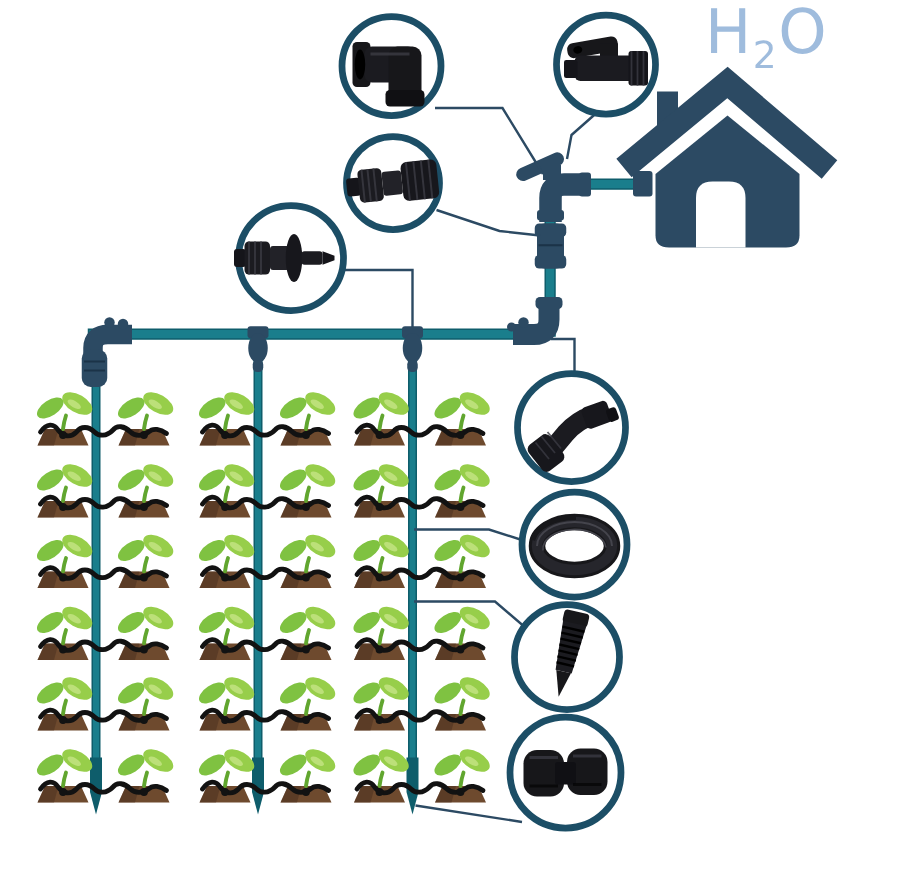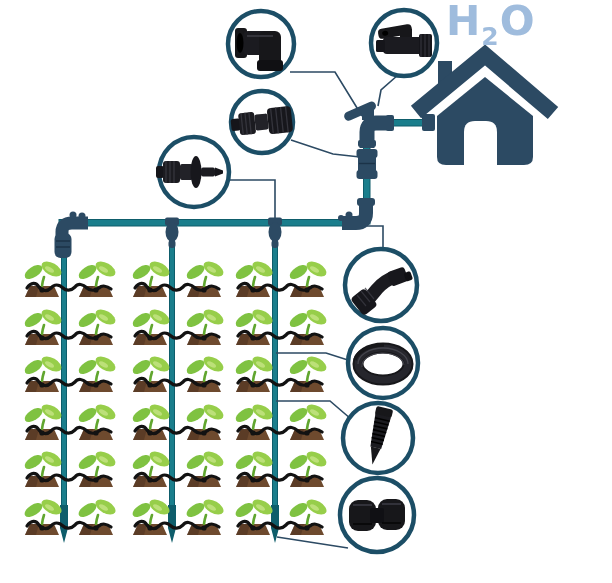--- a/index.html
+++ b/index.html
@@ -1,19 +1,19 @@
 <!DOCTYPE html>
 <html style="--pipe: #1A7E8C; --pipe-dark: #0E5D6B; --fitting: #2C4A63; --circle-border: #1C4E66; --callout-line: #2C4A63; --house: #2C4A63; --water-text: #9FBCDD; --leaf: #7FC241; --leaf-light: #97CE4A; --leaf-highlight: #C8E689; --stem: #61A62F; --soil: #6E4A2E; --soil-dark: #4C3120; --tubing: #121212; --part: #1B1B20;"><head>
 <meta charset="utf-8">
 <style>
   html,body{margin:0;padding:0;background:#ffffff;}
   #stage{position:relative;width:612px;height:583px;background:#fff;overflow:hidden;
          font-family:"DejaVu Sans","Liberation Sans",sans-serif;}
   #stage svg{position:absolute;left:0;top:0;}
-  #h2o{position:absolute;left:446px;top:1px;font-weight:bold;line-height:1;
+  #h2o{position:absolute;left:470px;top:1px;font-weight:normal;line-height:1;
        color:var(--water-text);font-size:41px;letter-spacing:1px;}
   #h2o sub{font-size:25px;vertical-align:-10px;}
   .pipe{fill:var(--pipe);stroke:var(--pipe-dark);stroke-width:1;}
   .callout-circle{fill:#ffffff;stroke:var(--circle-border);stroke-width:4.5;}
   .callout-line{fill:none;stroke:var(--callout-line);stroke-width:1.6;}
 </style>
 </head>
 <body>
 
 <div id="stage">

